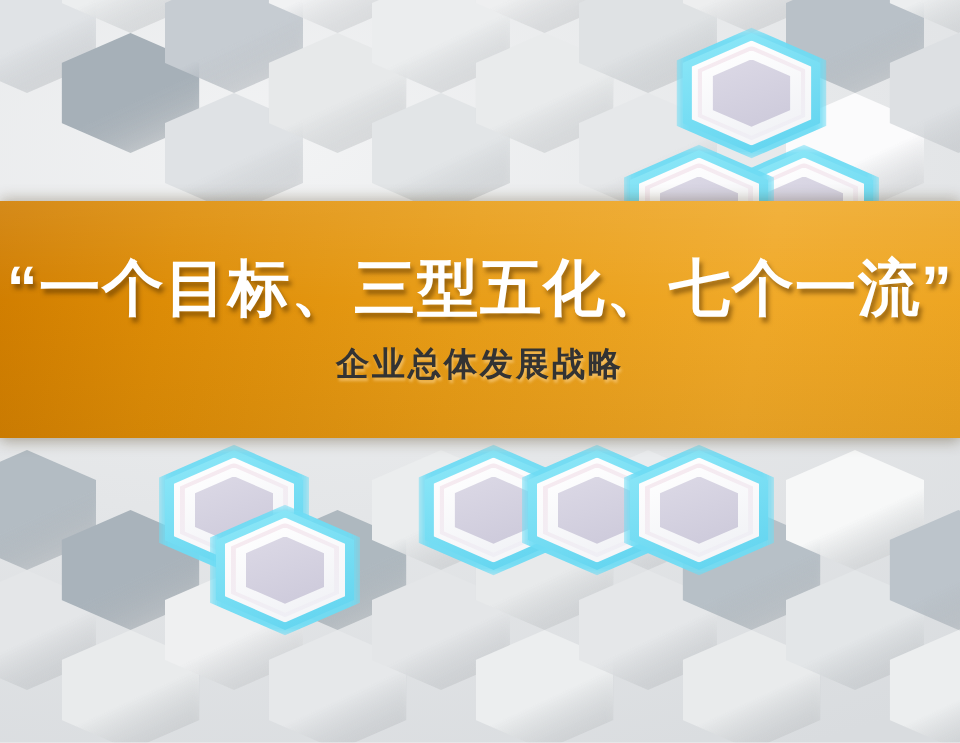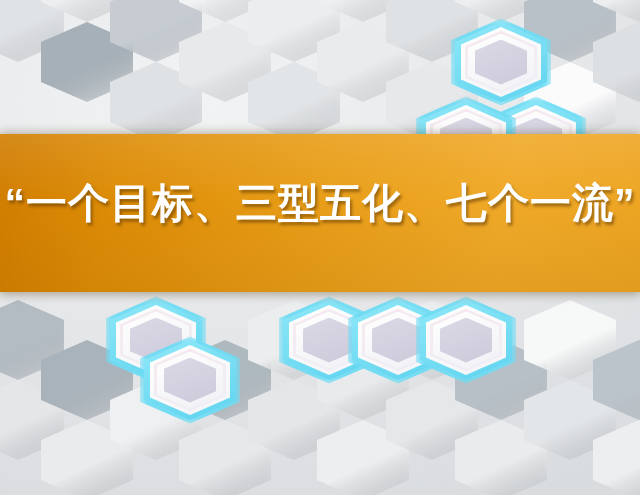--- a/index.html
+++ b/index.html
@@ -249,15 +249,16 @@
         <div class="ring r-w1"></div>
         <div class="ring r-pink"></div>
         <div class="ring r-w2"></div>
         <div class="ring r-core"></div>
       </div>
     </div>
 
   <div id="banner">
     <div class="sheen"></div>
     <h1 id="title">“一个目标、三型五化、七个一流”</h1>
+    <h2 id="subtitle">企业总体发展战略</h2>
   </div>
 
 </div>
 
 </body></html>

